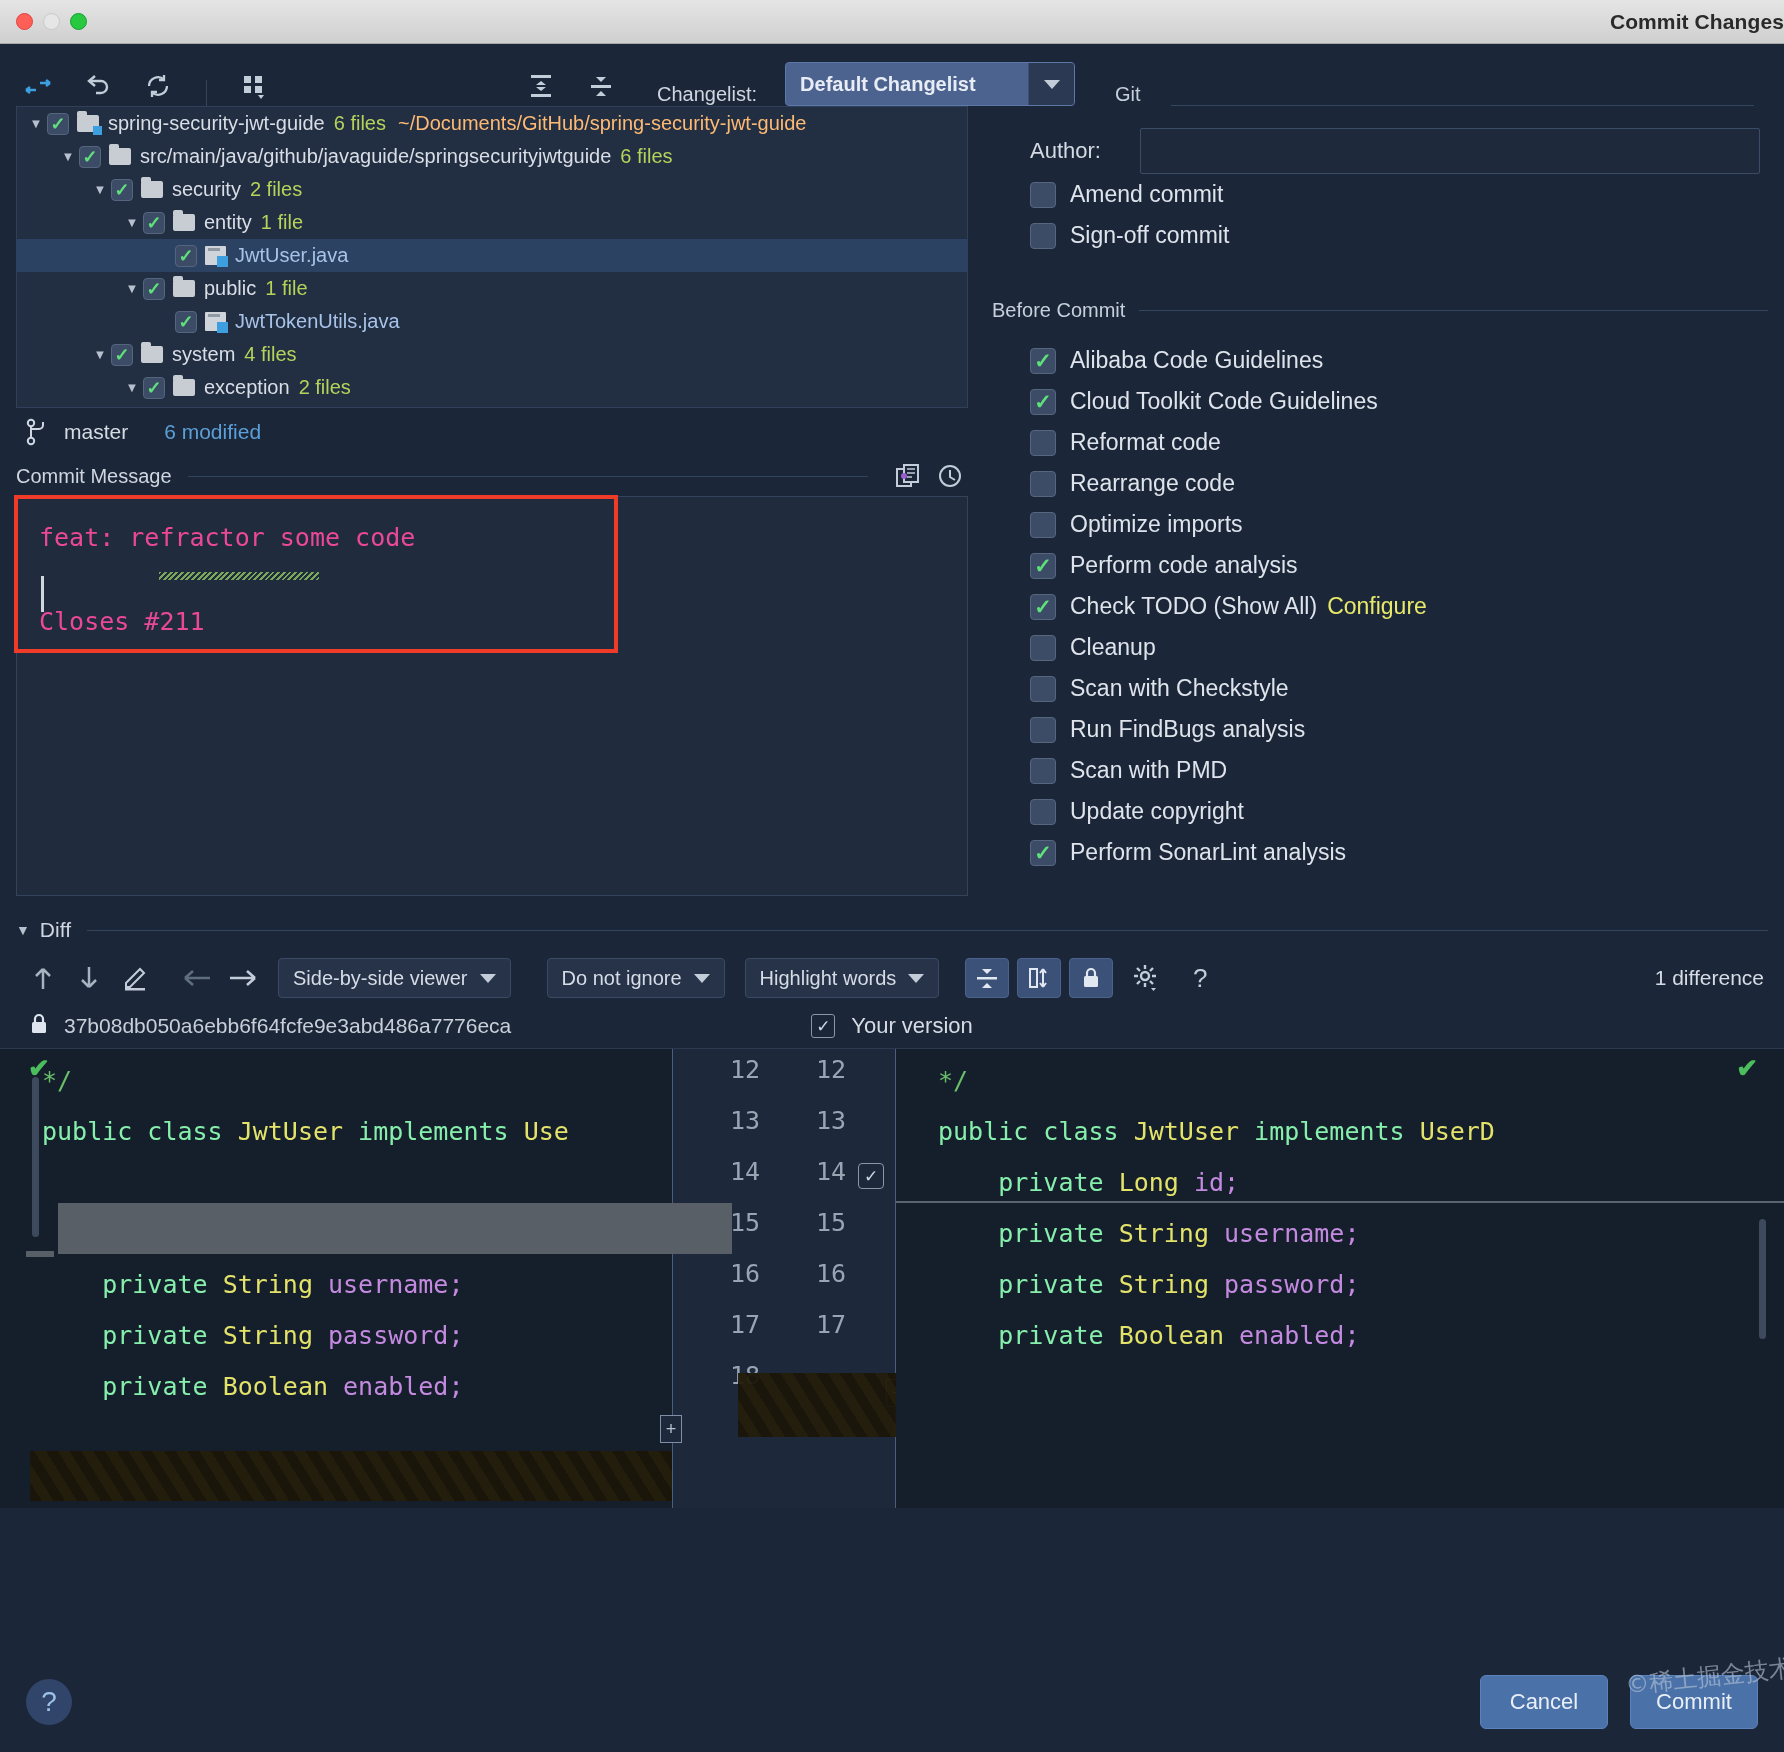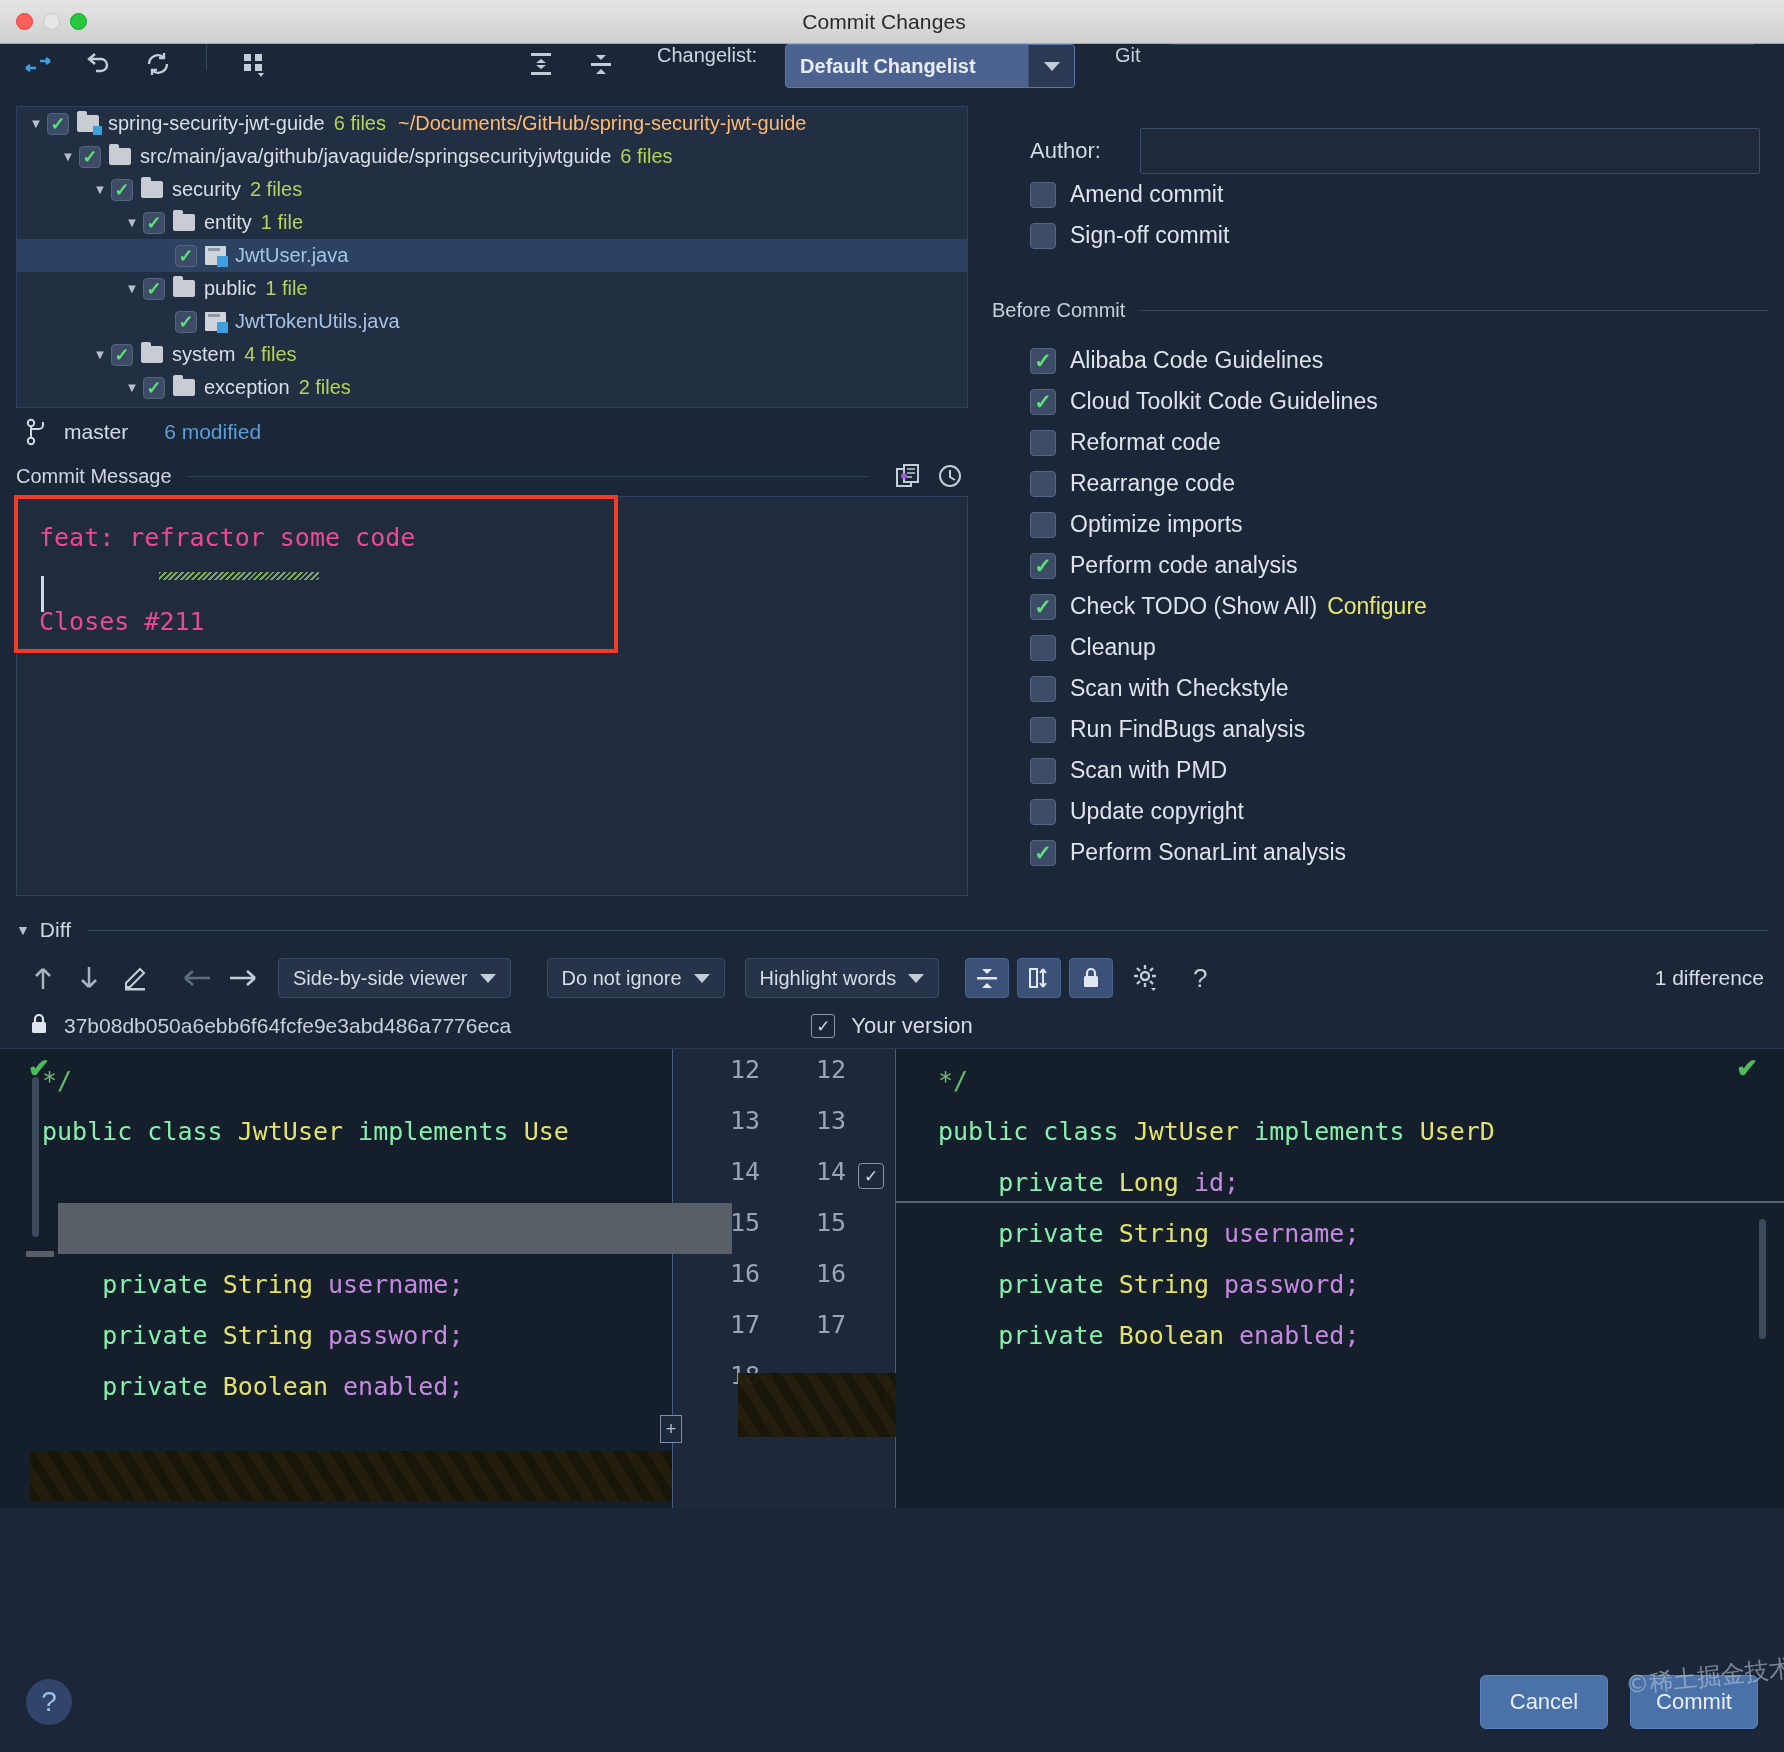--- a/index.html
+++ b/index.html
@@ -17,28 +17,28 @@
     background:linear-gradient(#e5e5e5,#cfcfcf);
     border-bottom:1px solid #a8a8a8;
     display:flex; align-items:center; position:relative;
   }
   .traffic{ display:flex; gap:10px; padding-left:16px; }
   .dot{ width:17px; height:17px; border-radius:50%; }
   .dot.red{ background:#ff5f57; border:1px solid #e0443e; }
   .dot.yellow{ background:#e6e6e6; border:1px solid #c9c9c9; }
   .dot.green{ background:#28c840; border:1px solid #16a02c; }
   .win-title{
-    position:absolute; left:0; right:16px; text-align:center;
-    font-size:21px; color:#2a2a2a; font-weight:400; letter-spacing:.1px;
+    position:absolute; left:0; right:0; text-align:right;
+    font-size:21px; color:#2a2a2a; font-weight:700; letter-spacing:.1px;
   }
   
   .window{ width:100%; height:calc(1752px - 44px); background:#1b2738; position:relative; }
 
   
-  .toolbar{ height:62px; display:flex; align-items:flex-start; padding:0 16px; gap:16px; }
+  .toolbar{ height:62px; display:flex; align-items:flex-end; padding:0 16px; gap:16px; }
   .tb-ico{ width:44px; height:40px; display:flex; align-items:center; justify-content:center; cursor:default; }
   .tb-sep{ width:1px; height:26px; background:#33445c; margin:0 10px; }
   .tb-label{ color:#cfd6e0; font-size:20px; margin:0 12px 0 18px; }
   .combo{
     width:290px; height:44px; background:#4c6390;
     border:1px solid #5c78a8; border-radius:4px;
     display:flex; align-items:center; position:relative;
   }
   .combo .cval{ color:#e8edf5; font-weight:bold; font-size:20px; padding-left:14px; flex:1; white-space:nowrap; overflow:hidden;}
   .combo .carrow{

